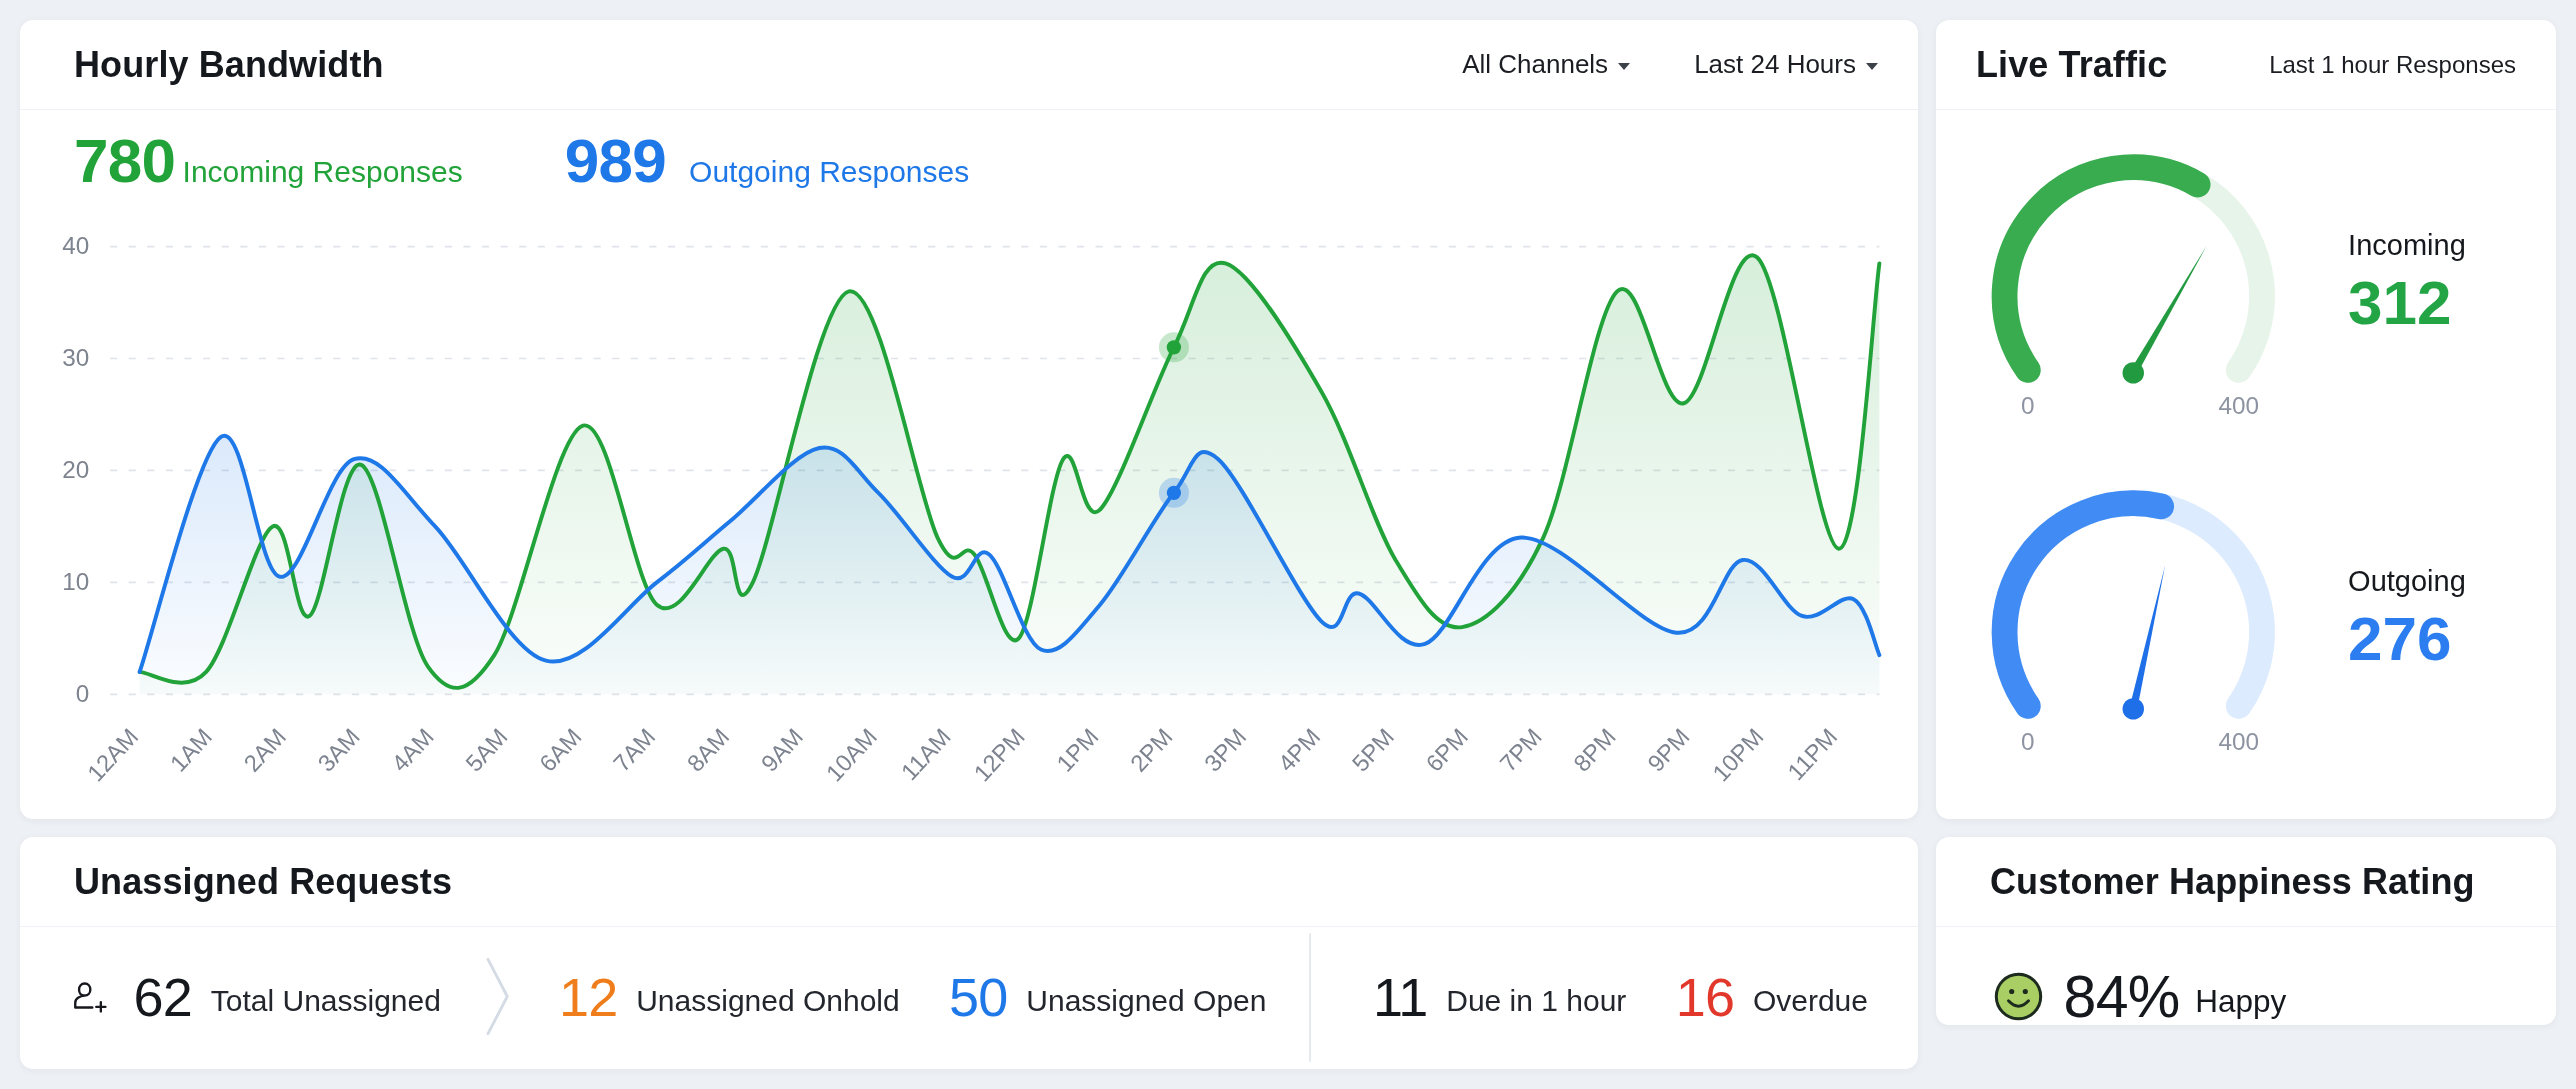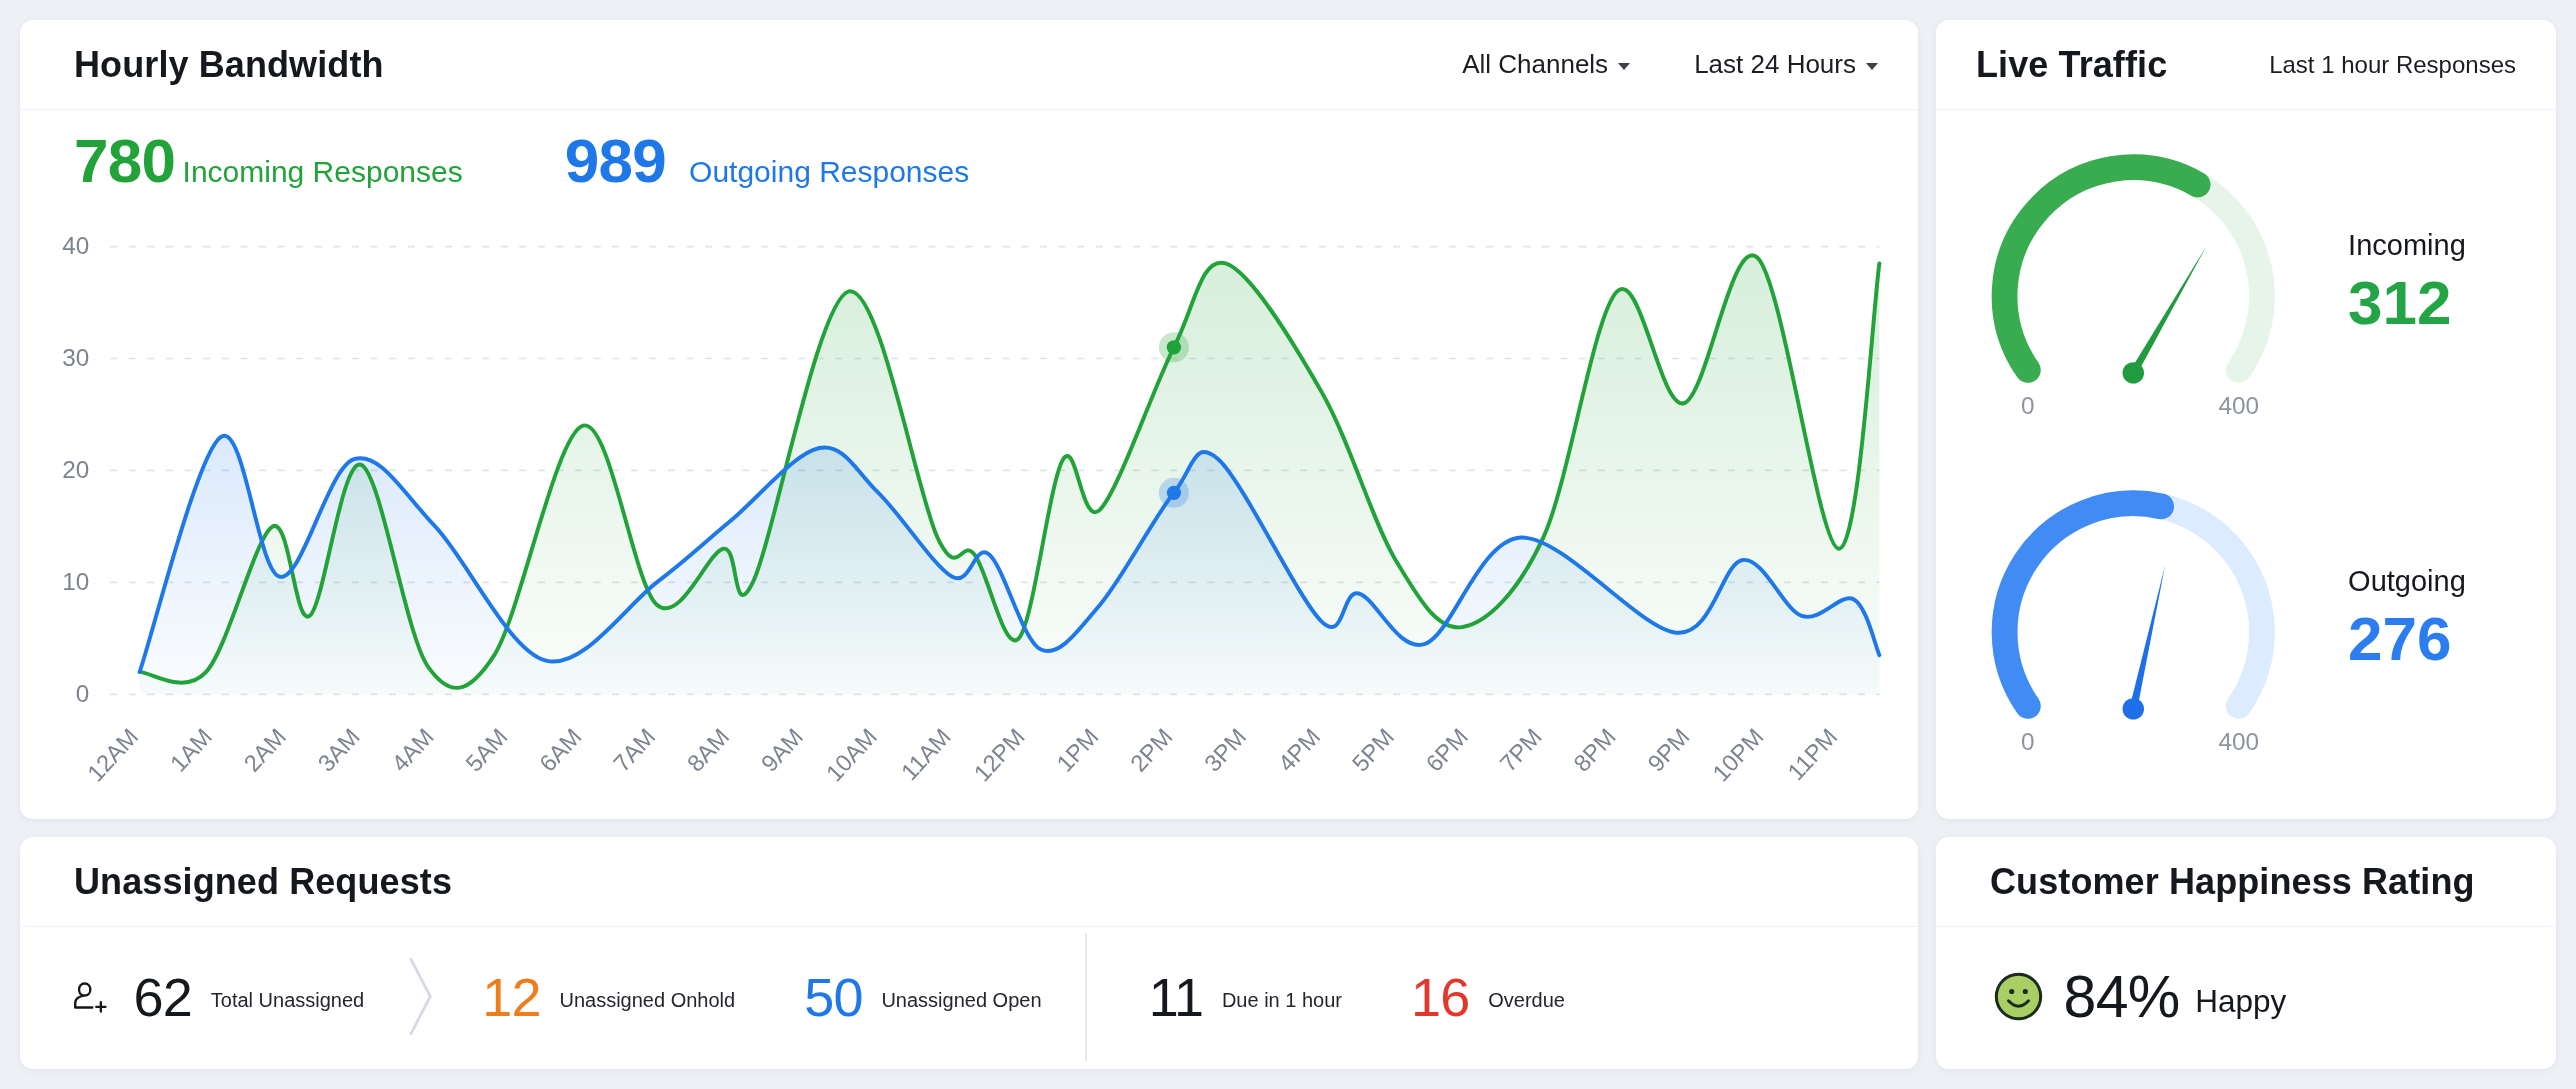--- a/index.html
+++ b/index.html
@@ -13,21 +13,21 @@
   .panel {
     position:absolute;
     background:#ffffff;
     border-radius:13px;
     box-shadow:0 1.4px 7.2px rgba(30,40,60,.05);
     overflow:hidden;
   }
   #panel-bandwidth { left:20px;  top:20px;   width:1898px; height:799px; }
   #panel-traffic   { left:1936px;top:20px;   width:620px;  height:799px; }
   #panel-unassigned{ left:20px;  top:837px; width:1898px; height:232px; }
-  #panel-happiness { left:1936px;top:837px; width:620px;  height:232px; }
+  #panel-happiness { left:1936px;top:837px; width:620px;  height:188px; }
 
   .panel-header {
     height:90px;
     border-bottom:1.4px solid #eef1f6;
     display:flex;
     align-items:center;
     padding:0 40px 0 54px;
   }
   .panel-title { font-size:36px; font-weight:700; letter-spacing:0.1px; color:#15181d; }
   .header-spacer { flex:1; }
@@ -65,21 +65,21 @@
   .gauge-text { margin-left:18.6px; margin-top:-21.5px; }
   .gauge-name { font-size:29px; color:#15181d; font-weight:400; margin-bottom:10px; }
   .gauge-value { font-size:62px; font-weight:700; line-height:1; }
 
   
   .ua-row {
     height:140px; display:flex; align-items:center; padding:0 50px;
   }
   .ua-group { display:flex; align-items:center; }
   .ua-num { font-size:54px; font-weight:400; line-height:1; letter-spacing:-0.7px; }
-  .ua-label { font-size:20px; color:#23262c; margin-left:18.6px; padding-top:7.2px; white-space:nowrap; }
+  .ua-label { font-size:30px; color:#23262c; margin-left:18.6px; padding-top:7.2px; white-space:nowrap; }
   .ua-icon-wrap { margin-right:21.5px; display:flex; align-items:center; }
   .ua-chevron { margin:0 46px 0 42px; }
   .ua-vdivider { width:2.1px; height:129px; background:#e6eaef; margin:0 62px 0 43px; border-radius:1.4px; }
   .ua-gap { width:69px; }
 
   
   .hp-row { height:140px; display:flex; align-items:center; padding-left:56px; }
   .hp-value { font-size:59px; font-weight:400; letter-spacing:-0.7px; margin-left:18.6px; }
   .hp-label { font-size:31.5px; color:#15181d; margin-left:15.7px; padding-top:8.6px; }
 </style>

